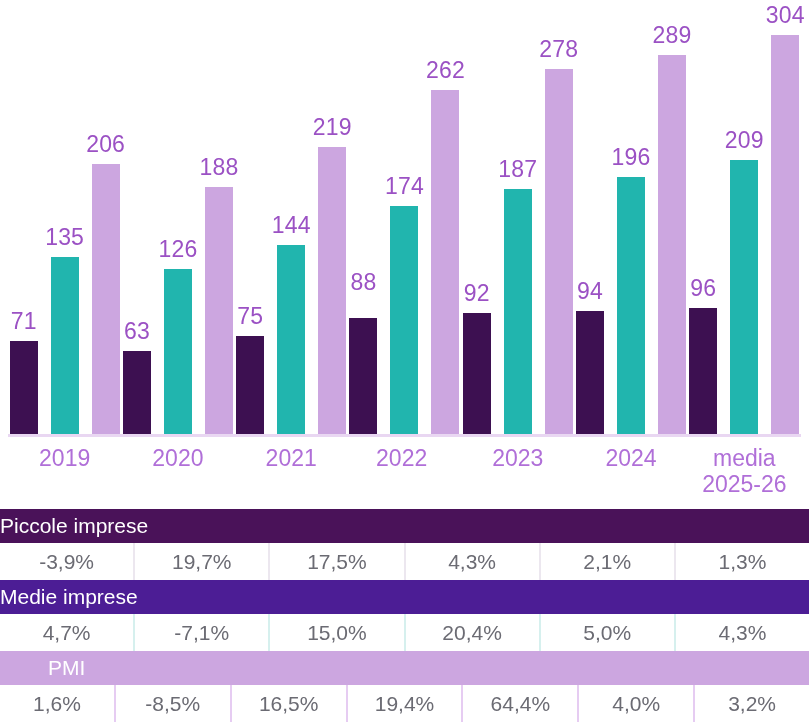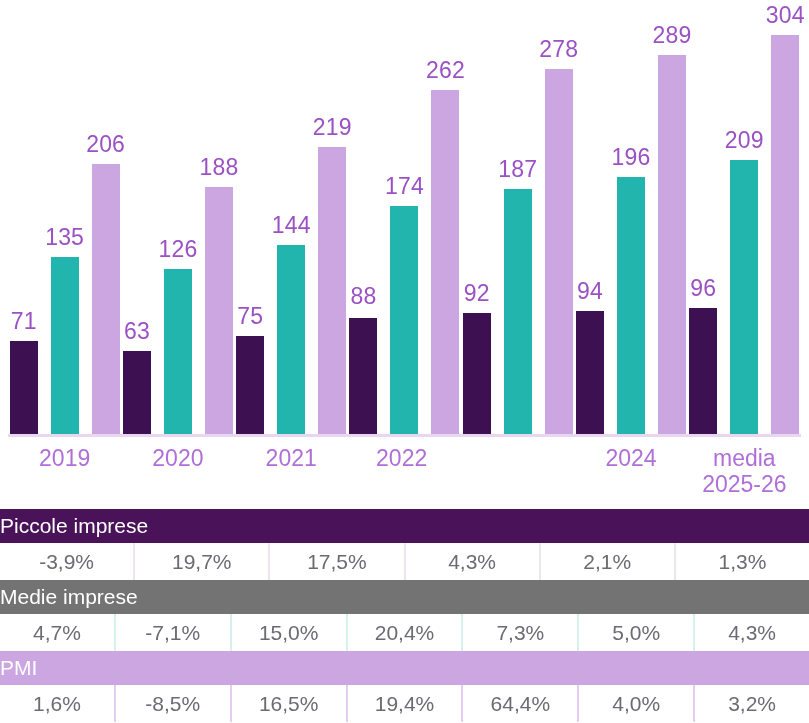--- a/index.html
+++ b/index.html
@@ -111,21 +111,21 @@
 
   .t-header {
     height: 34px;
     line-height: 34px;
     text-align: left;
     color: #ffffff;
     font-size: 21px;
   }
   .t-header.small  { background: #4a1259; }
   .t-header.medium { background: #1cb5ac; }
-  .t-header.pmi    { background: #cca6e0; }
+  .t-header.pmi    { background: #cca6e0; padding-left: 48px; }
 
   .t-row {
     height: 37px;
     display: flex;
     background: #ffffff;
   }
 
   .t-cell {
     flex: 1 1 0;
     display: flex;
@@ -185,21 +185,21 @@
           <div class="bar-label" style="bottom: 195px;">144</div>
           <div class="bar medium" style="height: 189px; background: rgb(33, 181, 174);"></div>
         </div>
         <div class="bar-wrap">
           <div class="bar-label" style="bottom: 293px;">219</div>
           <div class="bar pmi" style="height: 287px; background: rgb(204, 166, 224);"></div>
         </div>
       </div>
       <div class="group" style="left: 347.857px; width: 113.286px;">
         <div class="bar-wrap">
-          <div class="bar-label" style="bottom: 124px;">88</div>
+          <div class="bar-label" style="bottom: 138px;">88</div>
           <div class="bar small" style="height: 116px; background: rgb(61, 16, 81);"></div>
         </div>
         <div class="bar-wrap">
           <div class="bar-label" style="bottom: 234px;">174</div>
           <div class="bar medium" style="height: 228px; background: rgb(33, 181, 174);"></div>
         </div>
         <div class="bar-wrap">
           <div class="bar-label" style="bottom: 350px;">262</div>
           <div class="bar pmi" style="height: 344px; background: rgb(204, 166, 224);"></div>
         </div>
@@ -245,42 +245,42 @@
           <div class="bar-label" style="bottom: 405px;">304</div>
           <div class="bar pmi" style="height: 399px; background: rgb(204, 166, 224);"></div>
         </div>
       </div>
     </div>
   <div id="xaxis">
       <div class="xtick" style="left: 8px; width: 113.286px;"><span>2019</span></div>
       <div class="xtick" style="left: 121.286px; width: 113.286px;"><span>2020</span></div>
       <div class="xtick" style="left: 234.571px; width: 113.286px;"><span>2021</span></div>
       <div class="xtick" style="left: 345px; width: 113.286px;"><span>2022</span></div>
+      <div class="xtick" style="left: 461.143px; width: 113.286px;"><span>2023</span></div>
       <div class="xtick" style="left: 574.429px; width: 113.286px;"><span>2024</span></div>
       <div class="xtick" style="left: 687.714px; width: 113.286px;"><span>media</span><span class="l2">2025-26</span></div>
     </div>
 </div>
 
 <div id="table-area">
     <div class="t-header small" style="background: rgb(74, 18, 89);">Piccole imprese</div>
     <div class="t-row small">
       <div class="t-cell">-3,9%</div>
       <div class="t-cell">19,7%</div>
       <div class="t-cell">17,5%</div>
       <div class="t-cell">4,3%</div>
       <div class="t-cell">2,1%</div>
       <div class="t-cell">1,3%</div>
     </div>
-    <div class="t-header medium" style="background: #737373;">Medie imprese</div>
+    <div class="t-header medium" style="background: #4c1d95;">Medie imprese</div>
     <div class="t-row medium">
       <div class="t-cell">4,7%</div>
       <div class="t-cell">-7,1%</div>
       <div class="t-cell">15,0%</div>
       <div class="t-cell">20,4%</div>
-      <div class="t-cell">7,3%</div>
       <div class="t-cell">5,0%</div>
       <div class="t-cell">4,3%</div>
     </div>
     <div class="t-header pmi" style="background: rgb(204, 166, 224);">PMI</div>
     <div class="t-row pmi">
       <div class="t-cell">1,6%</div>
       <div class="t-cell">-8,5%</div>
       <div class="t-cell">16,5%</div>
       <div class="t-cell">19,4%</div>
       <div class="t-cell">64,4%</div>

